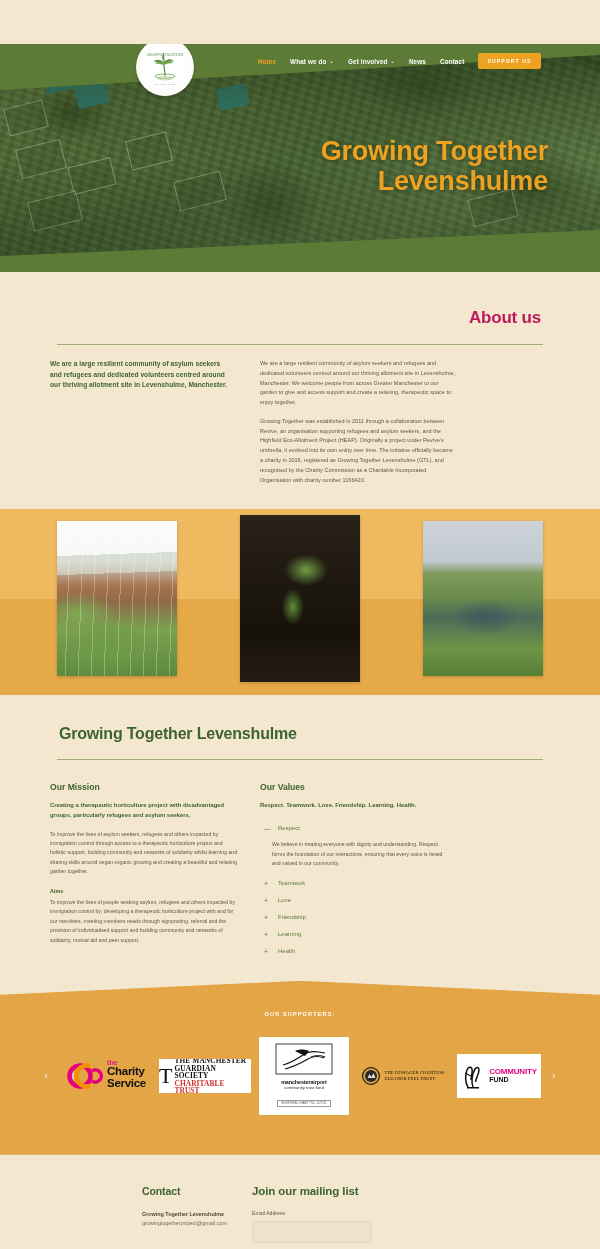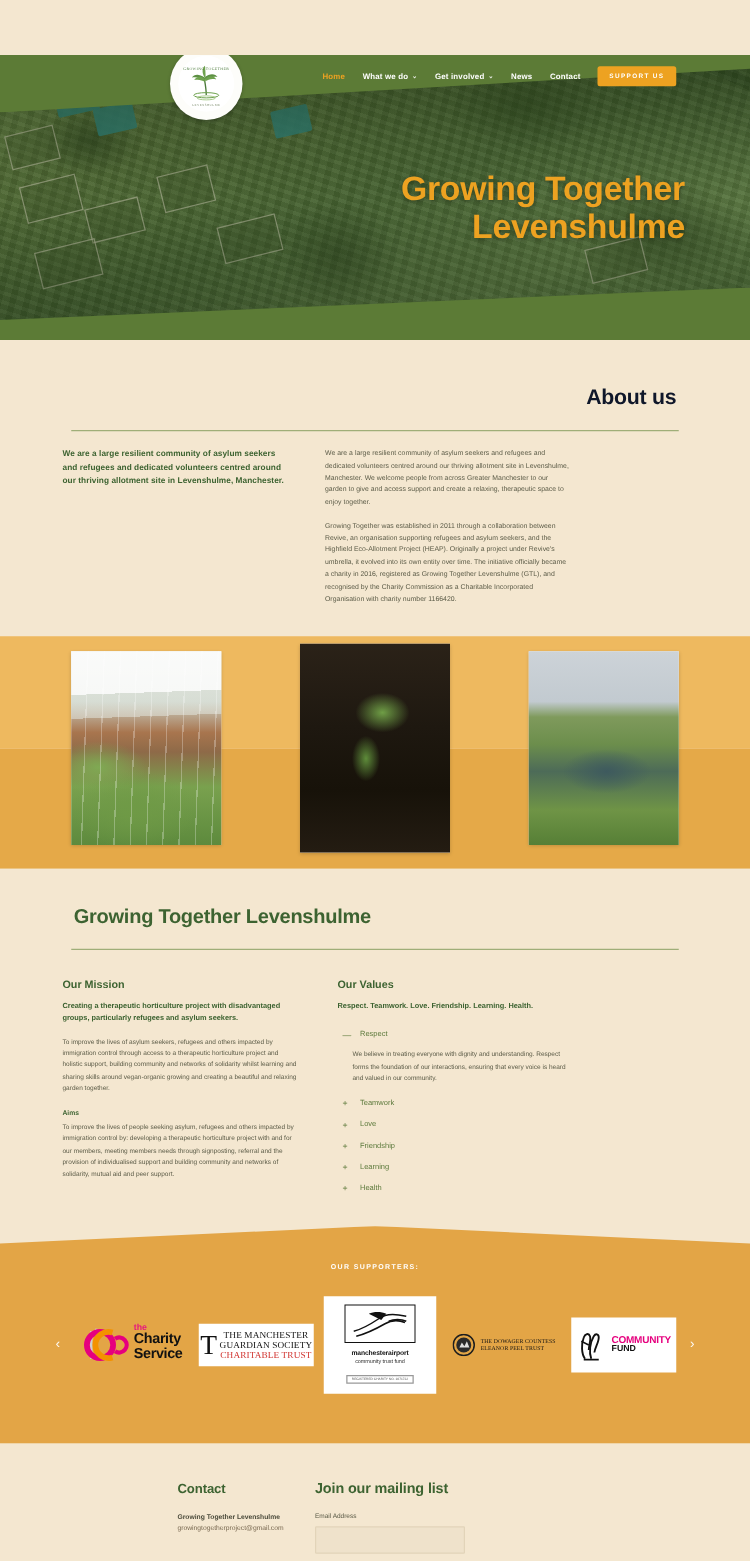--- a/index.html
+++ b/index.html
@@ -134,21 +134,21 @@
   }
 
   
   .about {
     background: #f4e7d0;
     padding: 36px 0 0;
   }
   .wrap { width: 486px; margin: 0 auto; }
   .about-head {
     text-align: right;
-    color: #0f172a;
+    color: #be185d;
     font-size: 17px;
     font-weight: 800;
     letter-spacing: -.2px;
     padding-right: 2px;
   }
   .rule { height: 1px; background: #9fae78; margin: 16px 0 14px; }
   .about-cols { display: flex; gap: 32px; padding: 0 50px 0 50px; }
   .about-left { width: 178px; }
   .about-lead {
     color: #3d6331;
@@ -215,21 +215,21 @@
     position: relative;
   }
   .gtl-title {
     color: #3d6331;
     font-size: 16px;
     font-weight: 800;
     letter-spacing: -.2px;
     padding-left: 2px;
   }
   .gtl-rule { height: 1px; background: #9fae78; margin: 16px 0 22px; }
-  .gtl-cols { display: flex; gap: 32px; padding: 0 50px; }
+  .gtl-cols { display: flex; gap: 22px; padding: 0 50px; }
   .col { width: 188px; }
   .col-h {
     color: #3d6331;
     font-size: 8.6px;
     font-weight: 800;
     margin-bottom: 9px;
   }
   .col-lead {
     color: #3d6331;
     font-size: 5.9px;
@@ -304,21 +304,21 @@
   .lb3 { width: 90px; height: 78px; }
   .lb4 { width: 92px; height: 26px; background: transparent; }
   .lb5 { width: 84px; height: 44px; }
 
   
   .cs-logo { display: flex; gap: 3px; }
   .cs-mark { position: relative; width: 40px; height: 34px; }
   .cs-txt-the { color: #e6177f; font-size: 7px; font-weight: 700; line-height: 1; }
   .cs-txt-b { color: #111; font-size: 11.5px; font-weight: 800; line-height: 1.04; letter-spacing: -.3px;}
 
-  .mgs { text-align: center; line-height: 1.02; padding-left: 2px; }
+  .mgs { text-align: left; line-height: 1.02; padding-left: 2px; font-weight: bold; }
   .mgs-t { font-family: "Liberation Serif", serif; font-size: 7.4px; color: #111; letter-spacing: .1px; }
   .mgs-r { font-family: "Liberation Serif", serif; font-size: 7.4px; color: #d0312d; letter-spacing: .1px; }
 
   .mac { text-align: center; }
   .mac-b { font-size: 5.4px; font-weight: 800; color: #111; letter-spacing: -.1px; }
   .mac-s { font-size: 4.4px; color: #333; letter-spacing: -.05px; }
   .mac-t { font-size: 2.6px; color: #555; border: .5px solid #999; padding: 1px 3px; display:inline-block; margin-top:3px; }
 
   .dce { display: flex; align-items: center; gap: 5px; }
   .dce-t { font-family: "Liberation Serif", serif; font-size: 4.6px; color: #111; line-height: 1.25; letter-spacing: .1px; }

